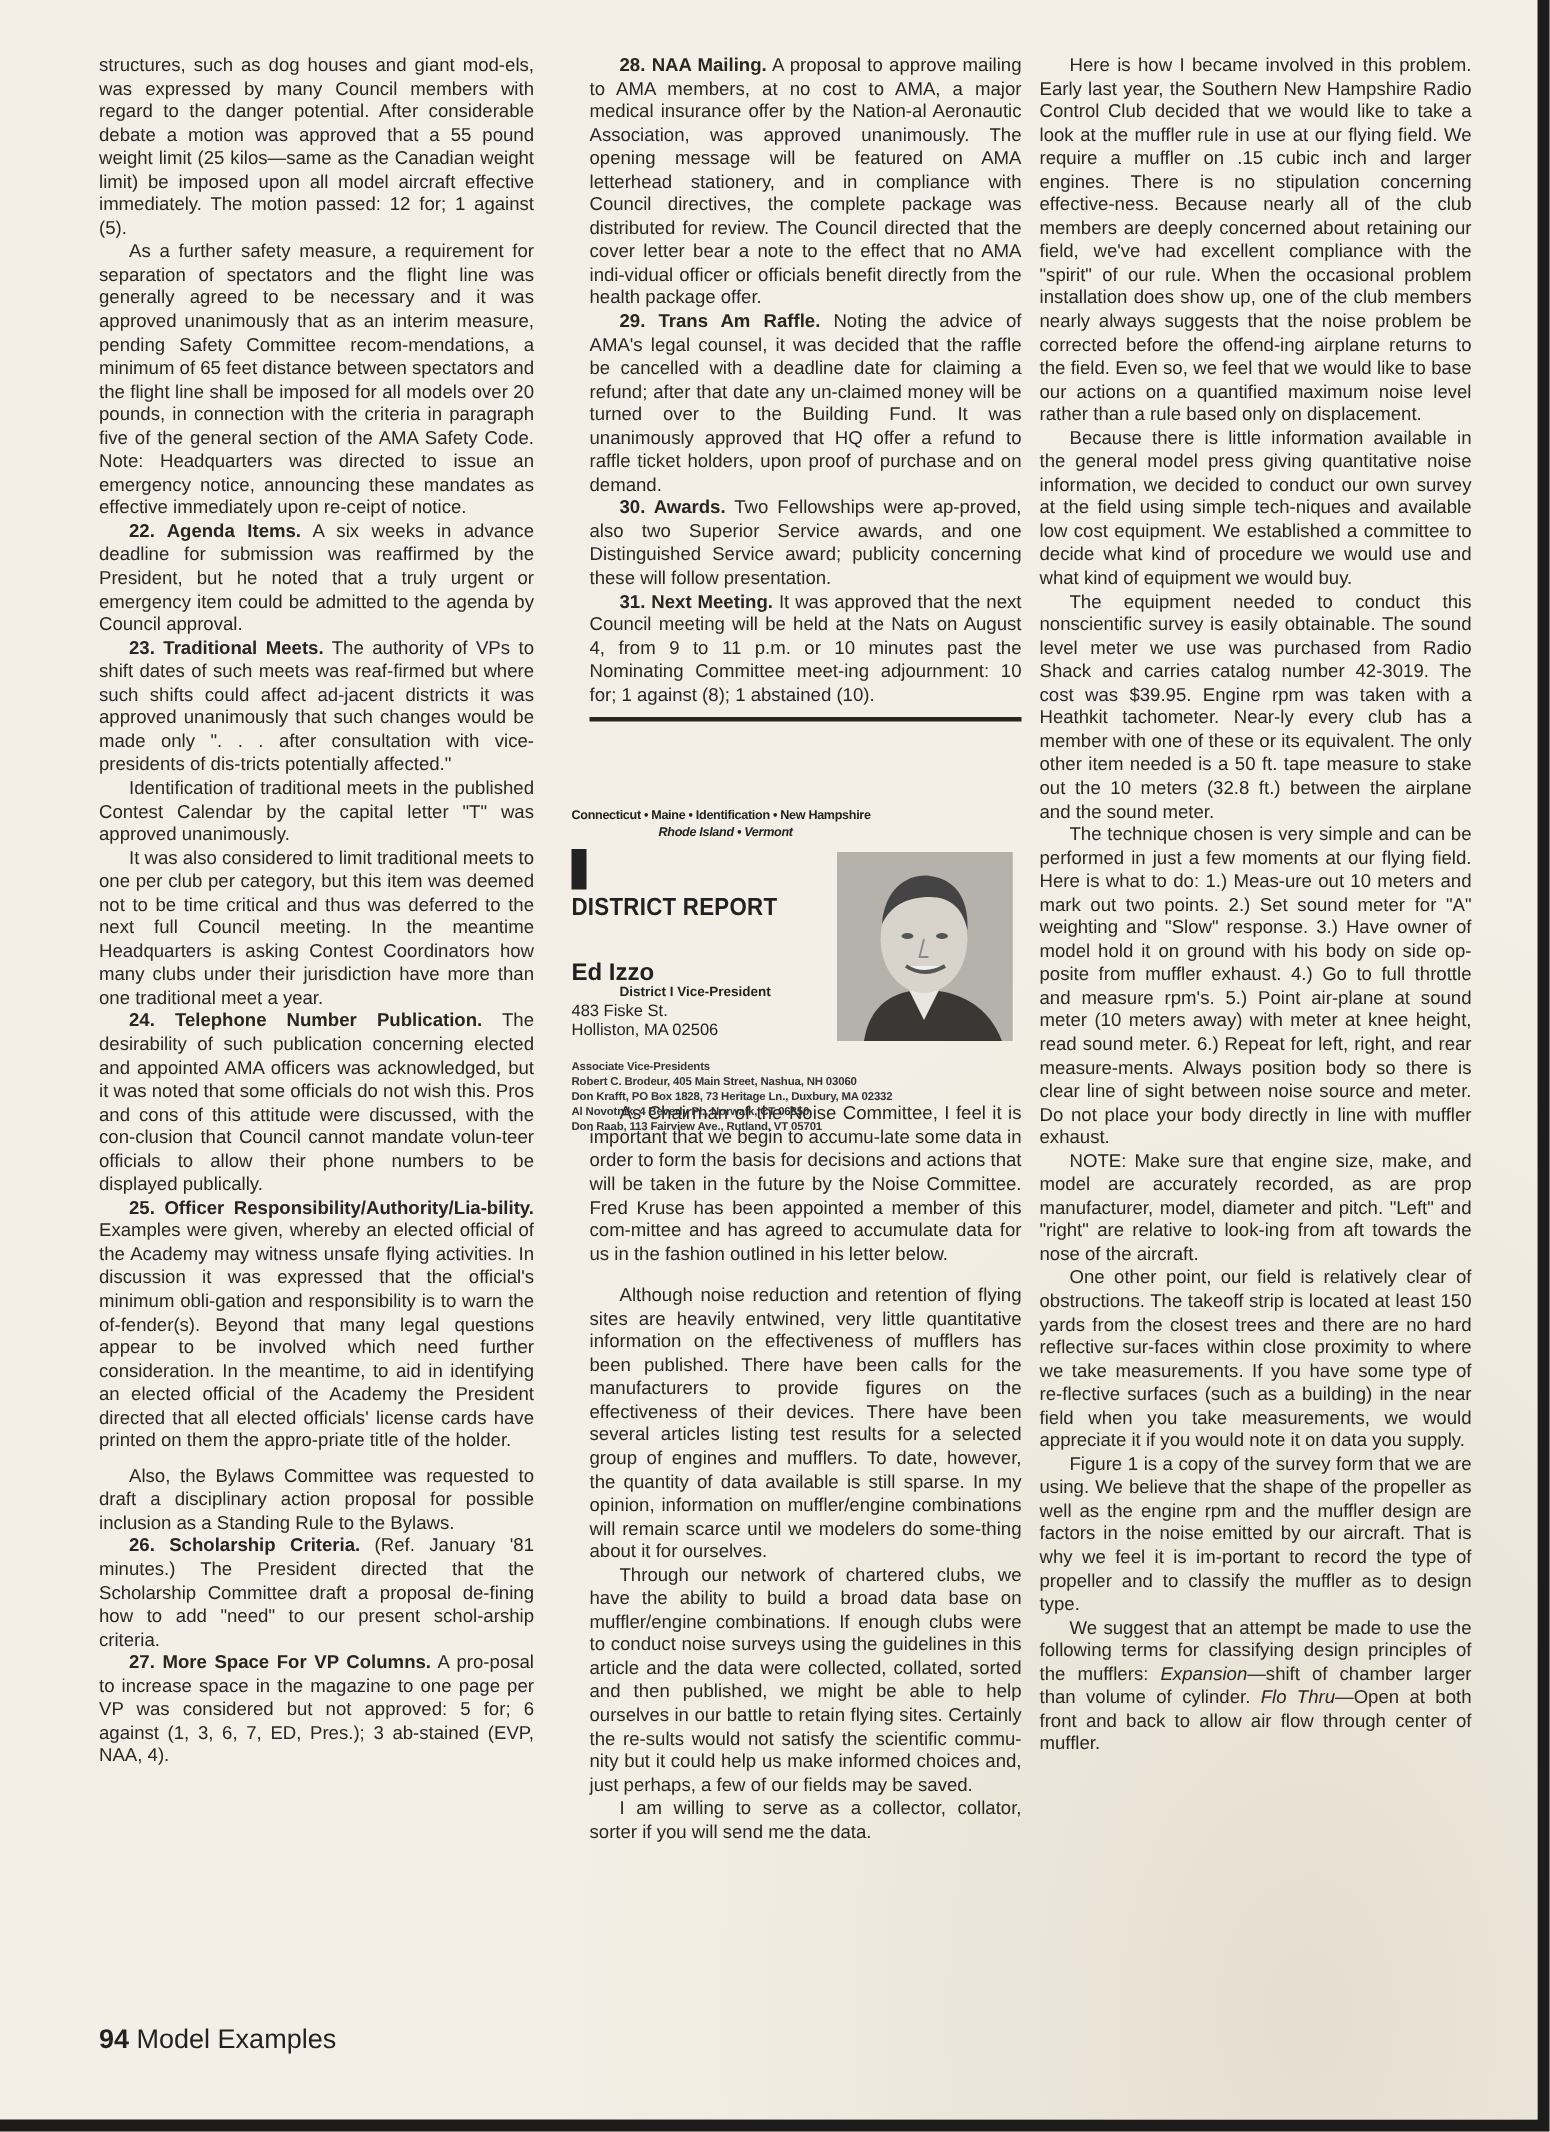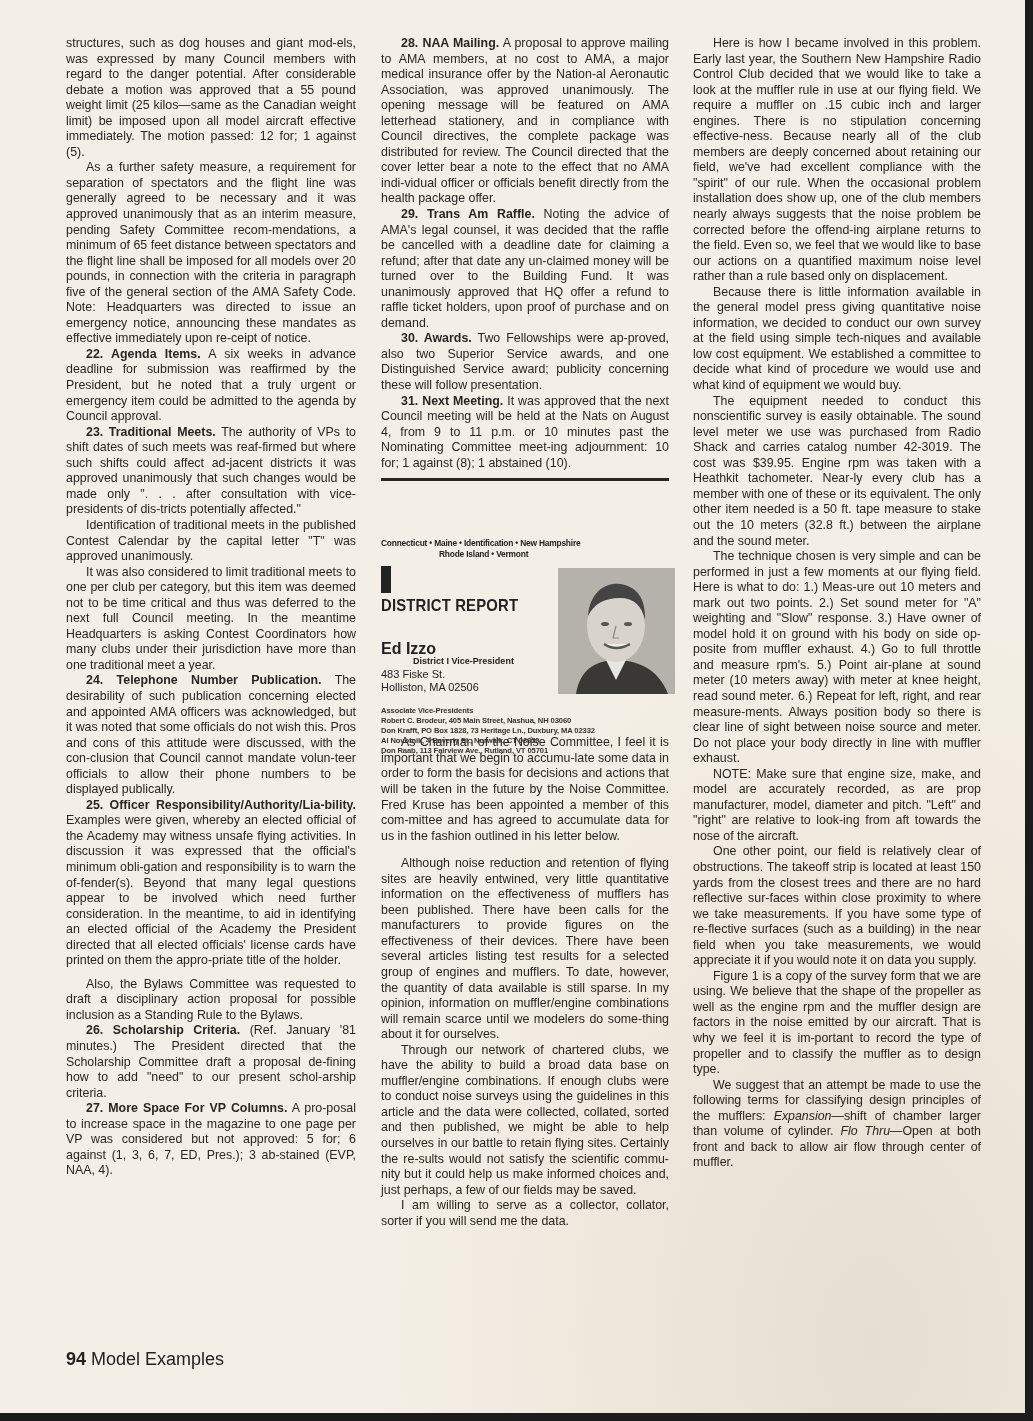--- a/index.html
+++ b/index.html
@@ -15,30 +15,30 @@
   }
   .col {
     position:absolute; top:36px;
     font-family:"Liberation Sans", sans-serif;
     font-size:12.4px; line-height:15.55px; color:#2a2522;
     text-align:justify; hyphens:manual;
   }
   .col p { margin:0; text-indent:20px; }
   .col p.noindent { text-indent:0; }
   .col1 { left:66px; width:290px; }
-  .col2 { left:381px; width:288px; }
+  .col2 { left:393px; width:288px; }
   .col3 { left:693px; width:288px; }
   b.h { font-weight:bold; }
   .gap { height:10px; }
   .rule { height:3px; background:#2a2522; margin:7px 0 0 0; }
   .district {
     position:absolute; left:381px; top:538px; width:295px; height:230px;
   }
   .states { font-size:8.4px; font-weight:bold; line-height:11px; letter-spacing:-0.2px; color:#222; }
-  .states .l2 { padding-left:58px; display:block; }
+  .states .l2 { padding-left:58px; display:block;font-style:italic; }
   .roman { position:absolute; left:0; top:28px; width:10px; height:27px; background:#222; }
   .drtitle { position:absolute; left:0; top:58px; font-size:16.5px; font-weight:bold; letter-spacing:0.2px; color:#222; transform:scaleX(0.9); transform-origin:left; }
   .photo {
     position:absolute; left:177px; top:30px; width:117px; height:126px;
     background:#9a9790; overflow:hidden;
   }
   .vp { position:absolute; left:0; top:104px; font-size:11px; line-height:13px; color:#222; }
   .vp .name { font-weight:bold; font-size:16px; }
   .vp .title { font-size:9px; font-weight:bold;margin-left:32px; }
   .assoc { position:absolute; left:0; top:168px; font-size:7.6px; line-height:10px; font-weight:bold; color:#333; letter-spacing:-0.1px; }

